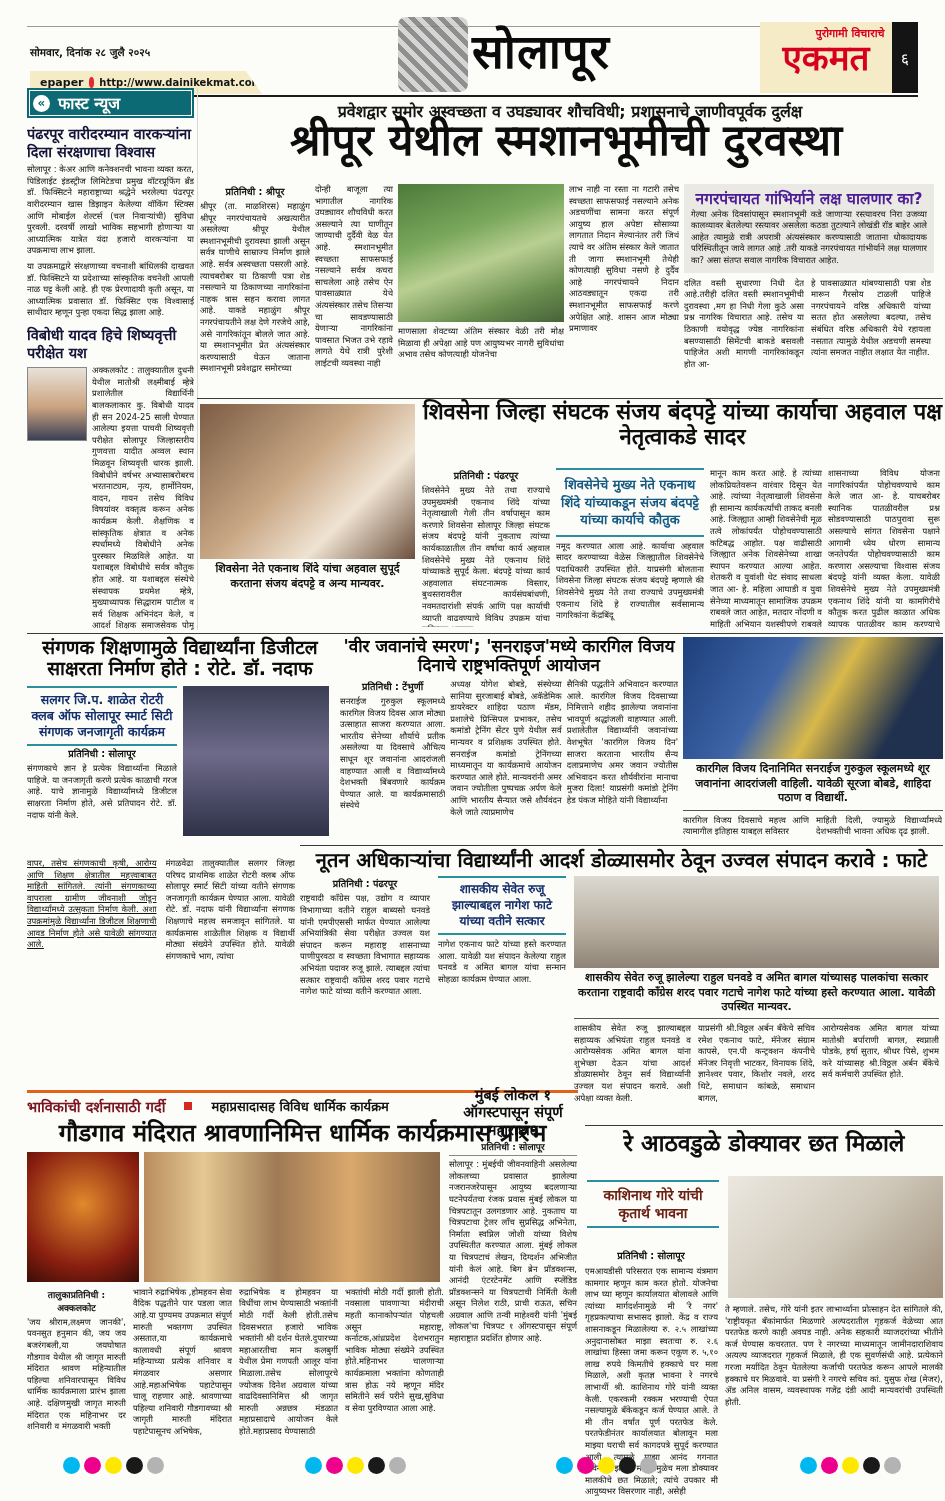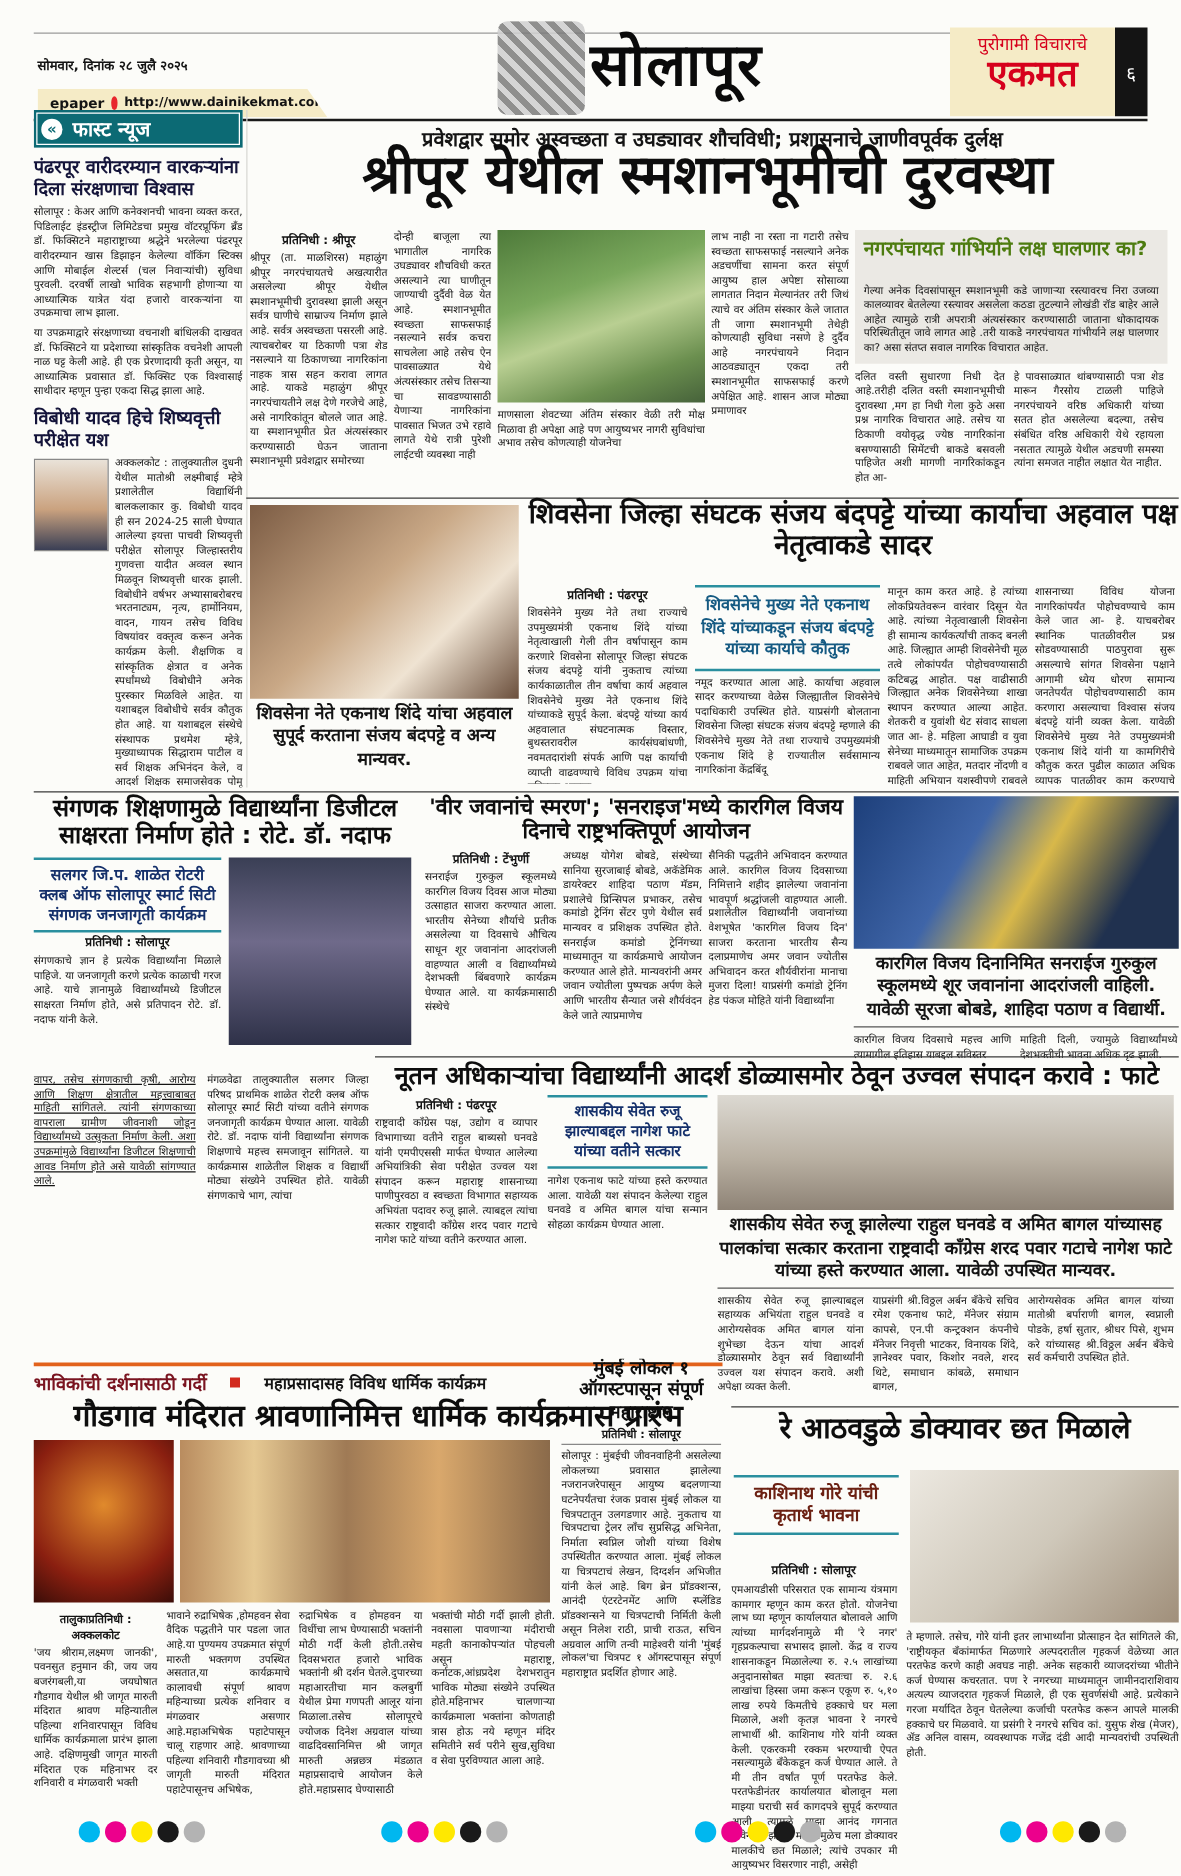--- a/index.html
+++ b/index.html
@@ -1,58 +1,58 @@
 <!DOCTYPE html>
 <html><head>
 <meta charset="utf-8">
 <style>
   html,body{margin:0;padding:0;background:#e8e8e8;}
   .page{position:relative;width:945px;height:1501px;margin:0 auto;background:#fcfcf9;
         font-family:"DejaVu Sans","Liberation Sans",sans-serif;color:#141414;overflow:hidden;}
   .abs{position:absolute;}
   .bodytxt{font-size:8.4px;line-height:1.38;text-align:justify;overflow:hidden;}
   .byline{font-weight:bold;text-align:center;font-size:9.6px;margin:1px 0 3px;}
-  .caption{font-size:14px;font-weight:bold;text-align:center;line-height:1.32;}
+  .caption{font-size:11px;font-weight:bold;text-align:center;line-height:1.32;}
   .headline{font-weight:800;text-align:center;line-height:1.12;color:#0d0d0d;}
   .photo{background:#999;}
   .rule{border-top:1px solid #3a3a3a;}
   .subheadbox{border-top:2px solid #2a8f9f;border-bottom:2px solid #2a8f9f;
               color:#15306b;font-weight:bold;text-align:center;line-height:1.3;padding:4px 2px;}
   
   .topline{left:27px;top:26px;width:889px;border-top:1.5px solid #9a9a9a;}
   .dateline{left:30px;top:45px;font-size:10.5px;font-weight:bold;}
   .ribbon{left:30px;top:71px;width:222px;height:23px;background:#f5ebc6;display:flex;align-items:center;
           gap:5px;padding-left:10px;clip-path:polygon(0 0,93% 0,100% 100%,0 100%);}
   .ribbon .ep{font-size:11px;font-weight:bold;}
   .ribbon .url{font-size:10px;font-weight:bold;}
   .epdot{width:11px;height:11px;border-radius:50%;background:#e8262d;display:inline-block;}
   .collage{left:398px;top:17px;width:70px;height:75px;border-radius:8px;opacity:.85;
            background:repeating-linear-gradient(45deg,#7c7c7c 0 5px,#cfcfcf 5px 10px),linear-gradient(#bbb,#888);}
   .city{left:472px;top:18px;font-size:47px;font-weight:900;letter-spacing:1px;color:#0a0a0a;}
   .brandbox{left:760px;top:22px;width:132px;height:71px;background:#f5ebc6;text-align:center;padding-top:3px;box-sizing:border-box;}
-  .tagline{color:#d6001c;font-size:14px;font-weight:normal;}
-  .brand{color:#d6001c;font-size:29px;font-weight:900;line-height:1.05;}
+  .tagline{color:#d6001c;font-size:11px;font-weight:bold;margin-left:48px;}
+  .brand{color:#d6001c;font-size:35px;font-weight:900;line-height:1.05;}
   .pagenobox{left:892px;top:22px;width:26px;height:71px;background:#141414;color:#fff;display:flex;
              align-items:center;justify-content:center;font-size:15px;}
   .headrule{left:27px;top:95px;width:891px;border-top:2px solid #1a1a1a;}
   .kicker{left:200px;top:100px;width:740px;text-align:center;font-weight:bold;font-size:16px;}
   .leadhead{left:190px;top:116px;width:752px;font-size:43px;}
   
   .sidebar{left:27px;top:88px;width:167px;height:542px;overflow:hidden;border-right:1px solid #d8d8d4;padding-right:3px;}
   .fastbar{background:#0c6a74;color:#fff;font-size:16px;font-weight:bold;display:flex;align-items:center;
            gap:8px;padding:4px 6px;box-shadow:inset 0 0 0 2px #0c6a74, inset 0 0 0 3px #fff;}
   .chev{width:17px;height:17px;border-radius:50%;background:#fff;color:#0c6a74;display:flex;align-items:center;
         justify-content:center;font-size:12px;font-weight:900;}
   .sidehead{font-size:14.5px;font-weight:800;line-height:1.25;color:#14143a;margin:7px 0 3px;}
   .girl{float:left;width:58px;height:72px;margin:2px 5px 2px 0;border:1px solid #888;
         background:linear-gradient(180deg,#e9e2d8 0%,#caa27f 55%,#3a3f55 100%);}
   
   .leadrow{left:200px;top:184px;width:745px;height:212px;display:flex;gap:5px;}
   .graybox{background:#ebe9e4;padding:6px 7px;}
-  .graybox h4{margin:0 0 18px;font-size:15.5px;line-height:1.2;text-align:left;color:#4d7c0f;}
+  .graybox h4{margin:0 0 0;font-size:15.5px;line-height:1.2;text-align:center;color:#4c1d95;}
   .div1{left:197px;top:398px;width:746px;}
   
   .shiv{left:200px;top:402px;width:743px;height:229px;}
   .shivphoto{left:0;top:2px;width:215px;height:155px;background:linear-gradient(135deg,#7c5c44 0%,#c9a886 45%,#efe3d2 70%,#6b4f3c 100%);}
   .shivcap{left:0;top:160px;width:215px;}
   .shivhead{left:222px;top:-2px;width:521px;font-size:22px;}
   .shivcols{left:222px;top:66px;width:521px;height:162px;display:flex;gap:6px;}
   .pullq{border-top:2.5px solid #2a8f9f;border-bottom:2.5px solid #2a8f9f;color:#155a82;font-weight:bold;
          font-size:13px;text-align:center;line-height:1.35;padding:6px 1px;margin-bottom:4px;}
   .div2{left:27px;top:633px;width:916px;}

